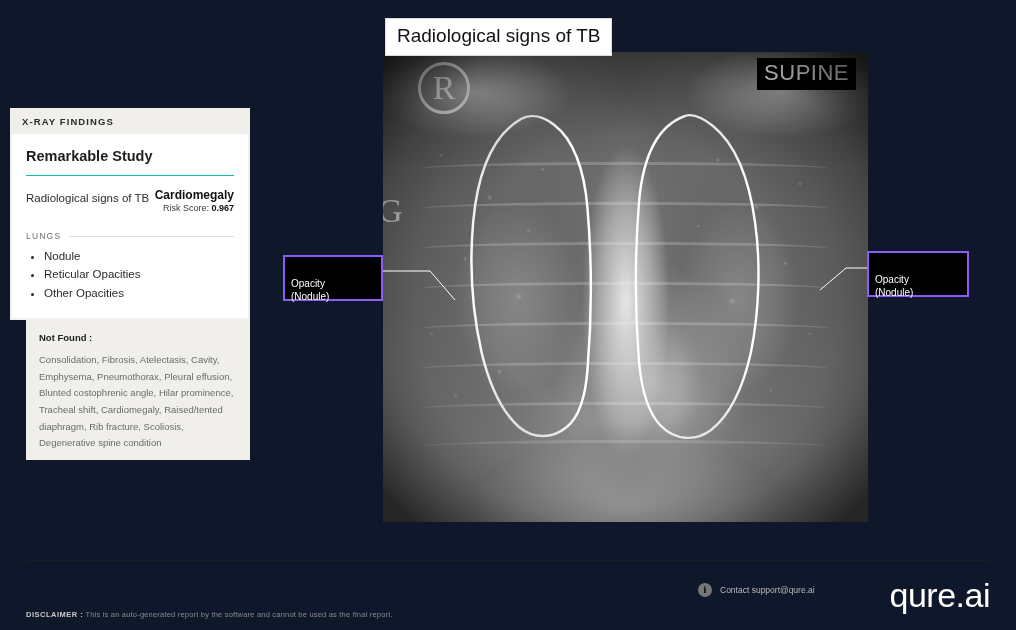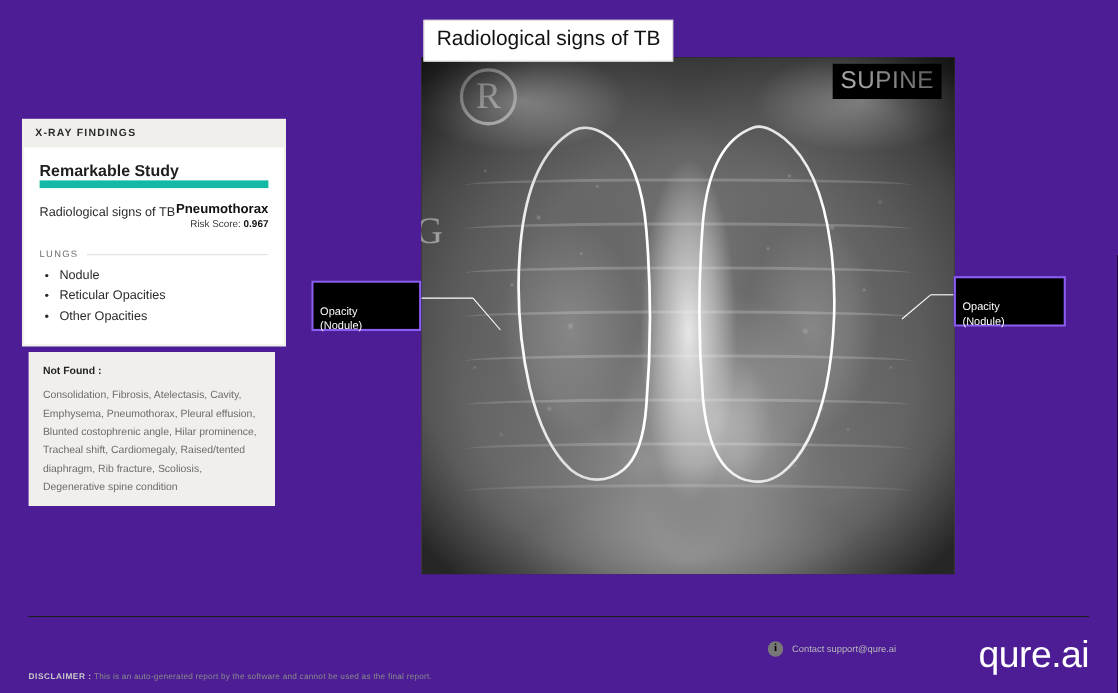--- a/index.html
+++ b/index.html
@@ -2,21 +2,21 @@
 <html><head>
 <meta charset="utf-8">
 <style>
   * { box-sizing: border-box; margin: 0; padding: 0; }
   html, body {
     width: 1016px; height: 630px;
     background: #000;
     font-family: "Liberation Sans", sans-serif;
     overflow: hidden;
   }
-  .stage { position: relative; width: 1016px; height: 630px; background: #4c1d95; }
+  .stage { position: relative; width: 1016px; height: 630px; background: #0f172a; }
 
   
   .xray-wrap {
     position: absolute;
     left: 383px; top: 52px;
     width: 485px; height: 470px;
     overflow: hidden;
     background: #0a0a0a;
   }
   .xray-bg {
@@ -115,36 +115,37 @@
     color: #fff; font-size: 10px; line-height: 1.25;
     padding: 21px 6px;
     z-index: 7;
   }
   .callout-left { left: 283px; top: 255px; width: 100px; height: 32px; }
   .callout-right { left: 867px; top: 251px; width: 102px; height: 33px; }
   .leader { position: absolute; z-index: 5; }
 
   
   .findings-card {
-    position: absolute; left: 20px; top: 108px;
+    position: absolute; left: 10px; top: 108px;
     width: 240px;
     background: #f0efeb;
     z-index: 8;
   }
   .findings-header {
     font-size: 9.5px; font-weight: bold; letter-spacing: 1.1px;
     color: #2b2b2b; padding: 8px 12px 7px 12px;
   }
   .findings-body {
     background: #fff; margin: 0 2px 2px 2px;
     padding: 14px 14px 16px 14px;
   }
   .remarkable {
     font-size: 14.5px; font-weight: bold; color: #1e1e1e;
-    border-bottom: 7px solid #14b8a6;
+    padding-bottom: 11px;
+    border-bottom: 1px solid #14b8a6;
   }
   .sign-row {
     display: flex; justify-content: space-between; align-items: flex-start;
     padding-top: 12px;
   }
   .sign-label { font-size: 11.5px; color: #2d2d2d; padding-top: 4px; }
   .sign-right { text-align: right; }
   .presumptive { font-size: 12px; font-weight: bold; color: #111; }
   .risk { font-size: 9px; color: #3a3a3a; margin-top: 1px; }
   .risk b { color: #111; }
@@ -245,21 +246,21 @@
     <div>(Nodule)</div>
   </div>
 
   <div class="findings-card">
     <div class="findings-header">X-RAY FINDINGS</div>
     <div class="findings-body">
       <div class="remarkable">Remarkable Study</div>
       <div class="sign-row">
         <div class="sign-label">Radiological signs of TB</div>
         <div class="sign-right">
-          <div class="presumptive">Pneumothorax</div>
+          <div class="presumptive">Cardiomegaly</div>
           <div class="risk">
             <span>Risk Score:</span>
             <b>0.967</b>
           </div>
         </div>
       </div>
       <div class="lungs-head">
         <span class="lbl">LUNGS</span>
         <span class="rule"></span>
       </div>

